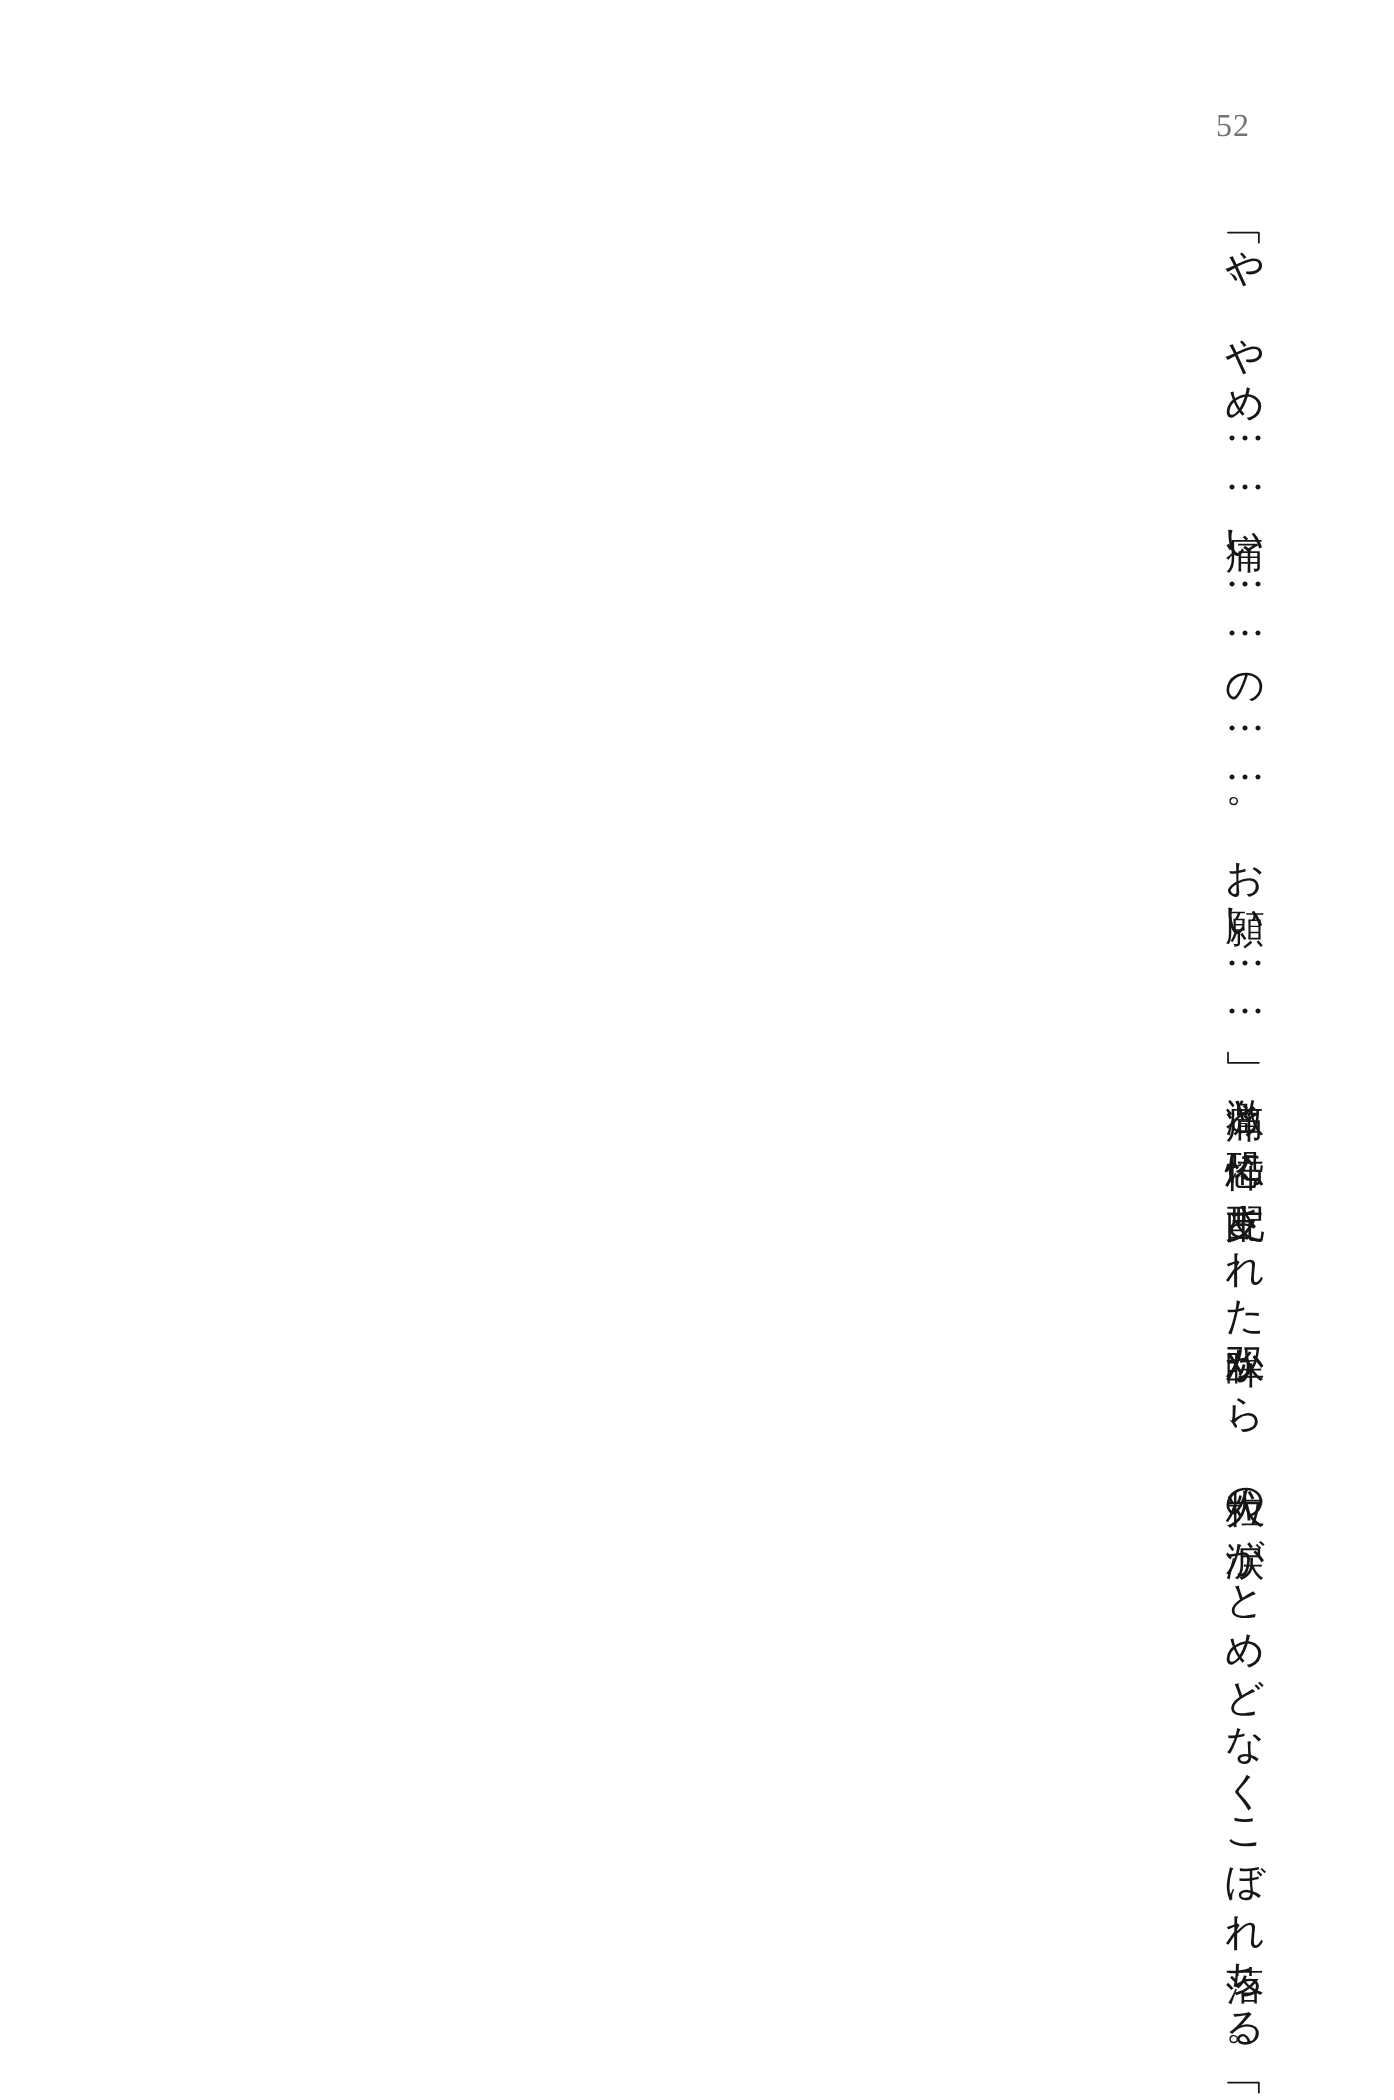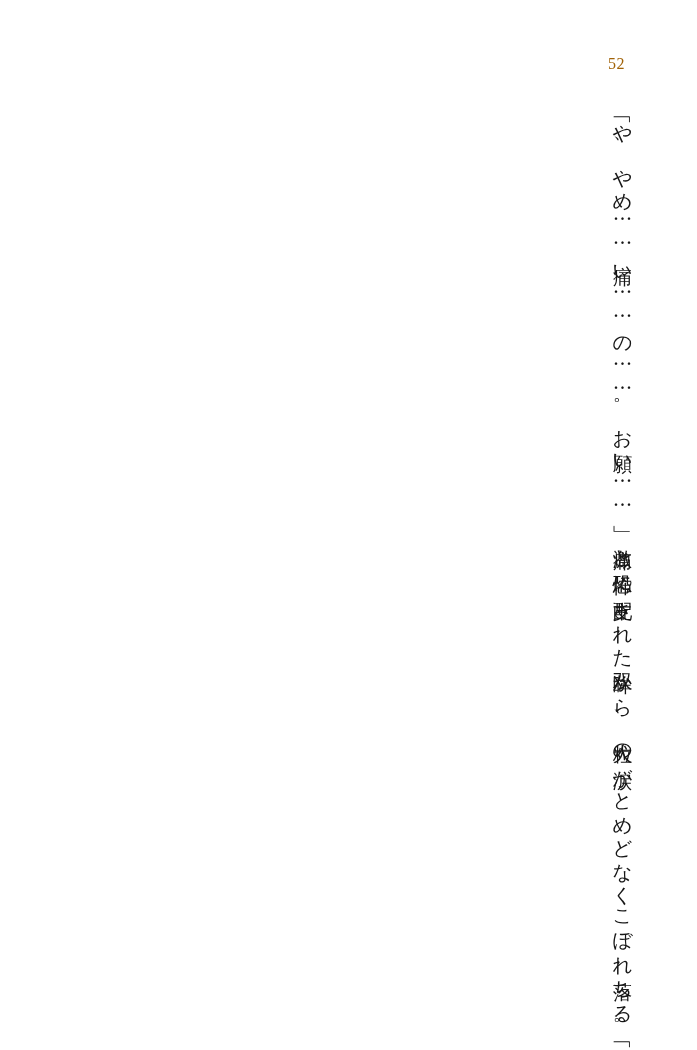--- a/index.html
+++ b/index.html
@@ -17,21 +17,21 @@
     height: 1050px;
     background: #ffffff;
     overflow: hidden;
   }
   .page-number {
     position: absolute;
     top: 55px;
     right: 72px;
     font-size: 16px;
     letter-spacing: 0.5px;
-    color: #a16207;
+    color: #737373;
     font-family: "Liberation Serif", "DejaVu Serif", serif;
   }
   .text-body {
     position: absolute;
     top: 110px;
     right: 60px;
     left: 58px;
     height: 845px;
     display: flex;
     flex-direction: row;

